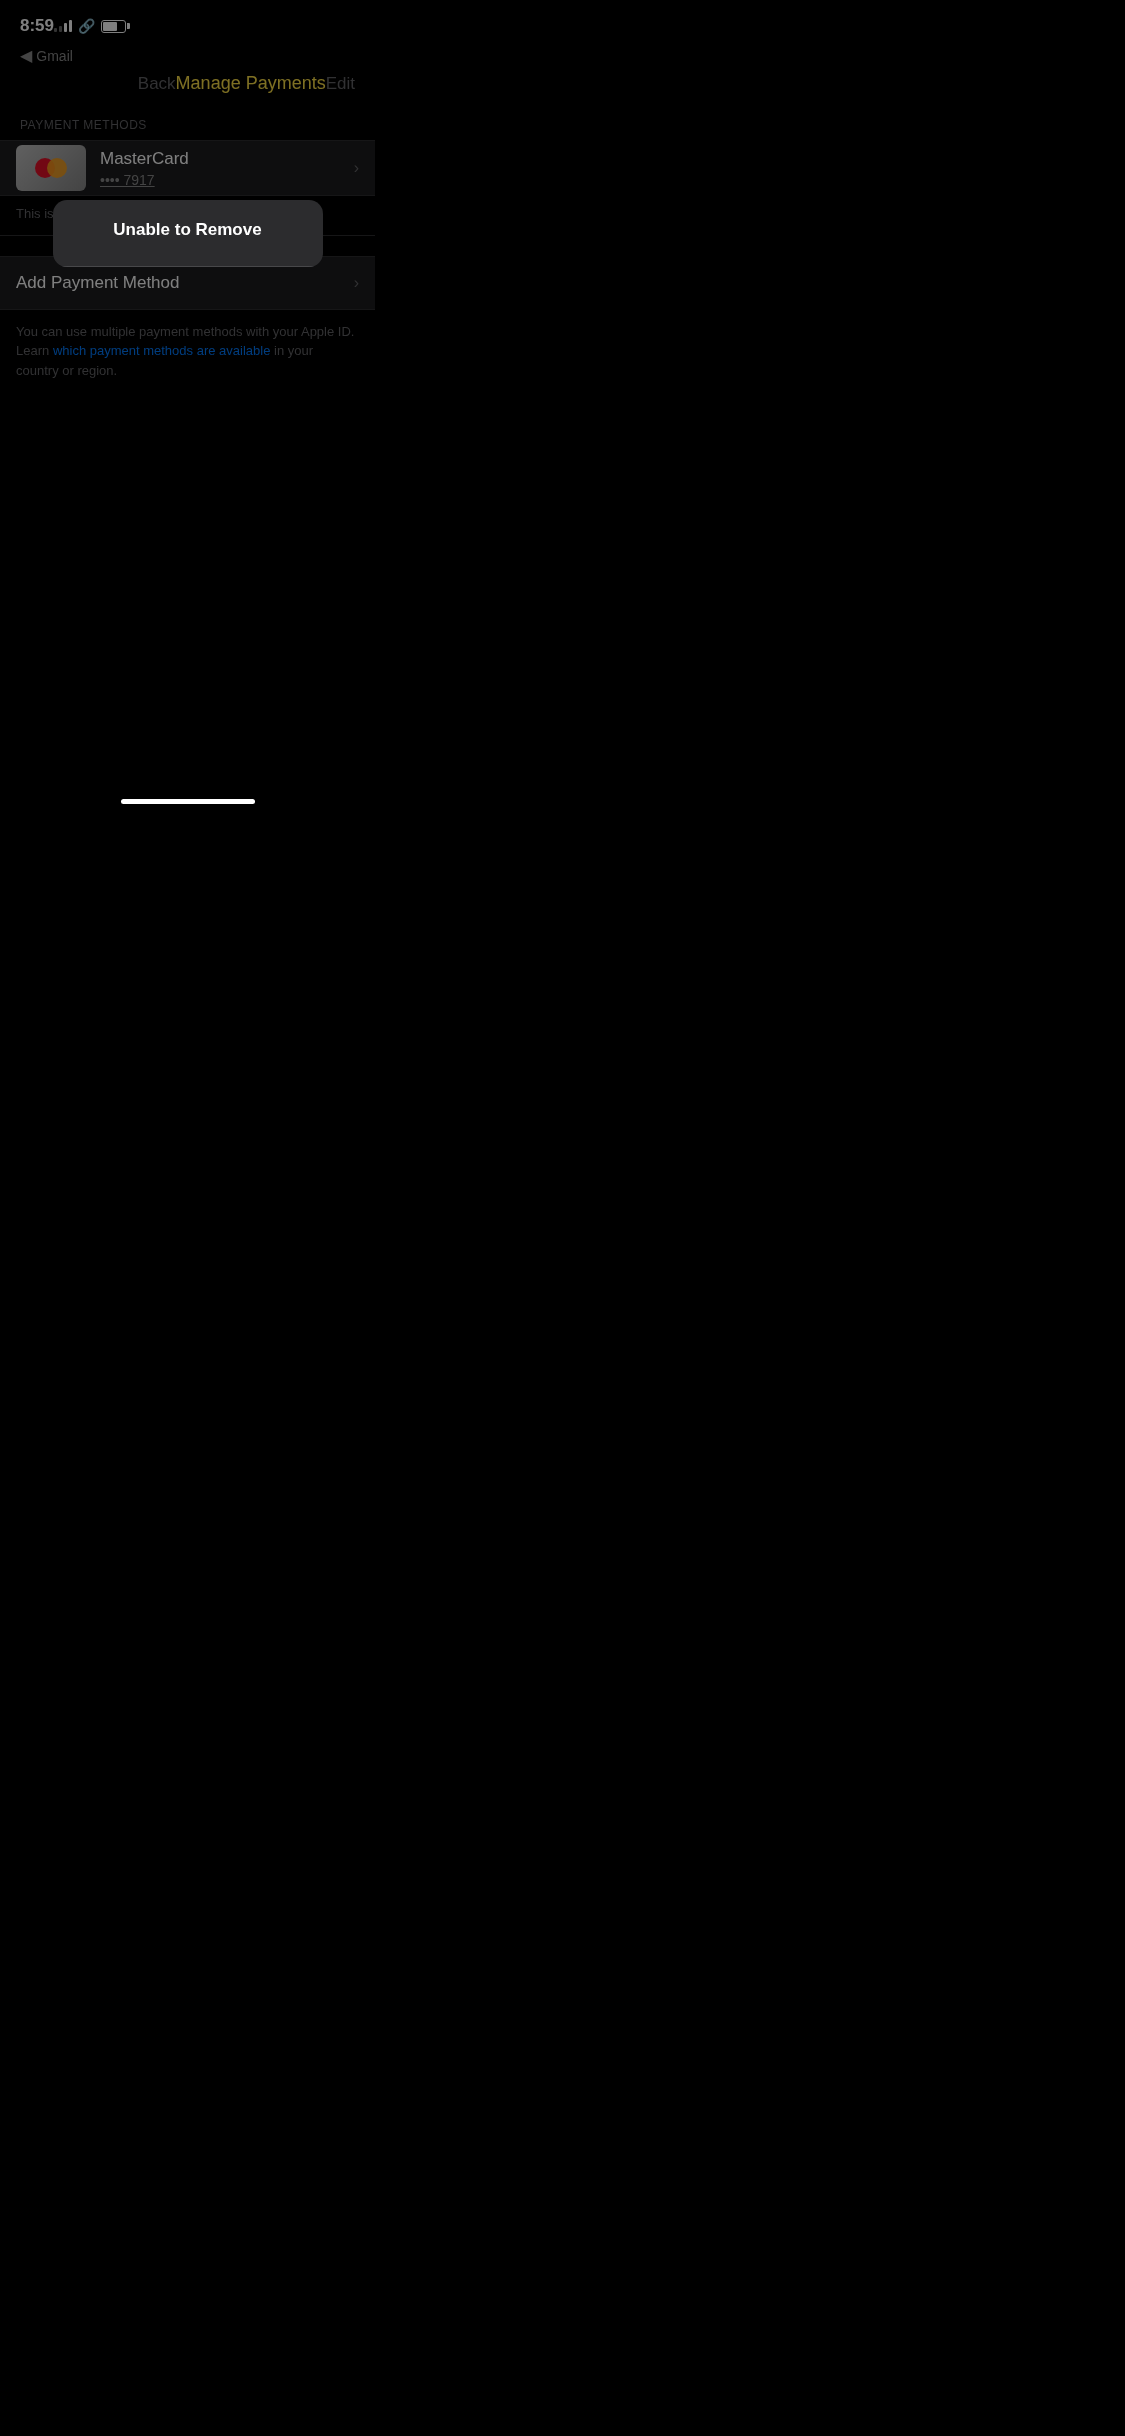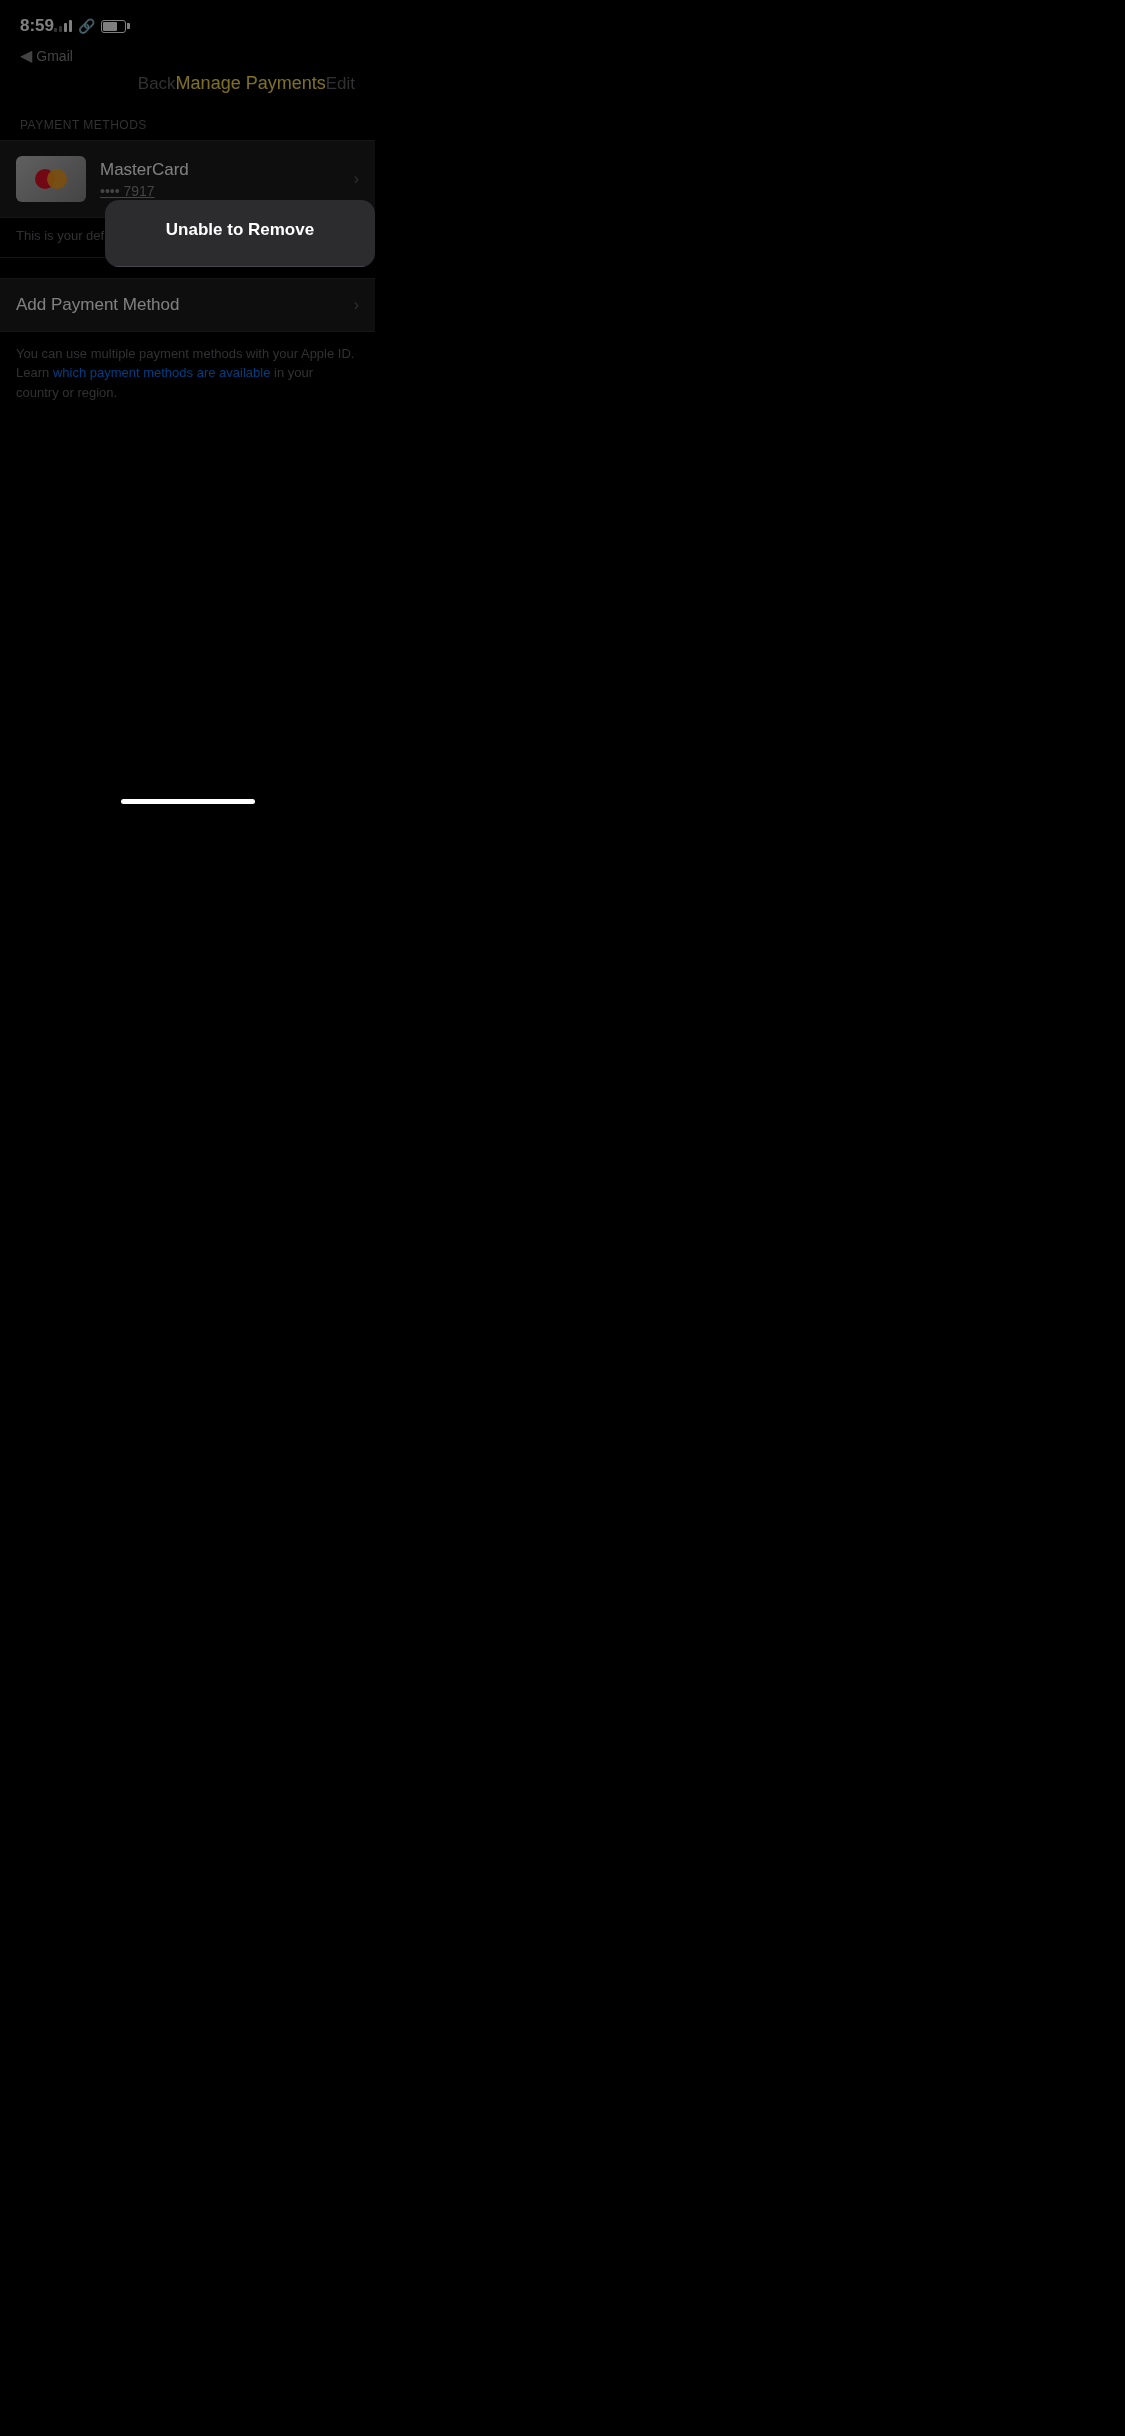--- a/index.html
+++ b/index.html
@@ -118,21 +118,21 @@
       letter-spacing: 0.5px;
       padding: 12px 20px 8px;
       text-transform: uppercase;
     }
 
     
     .card-row {
       background: #1c1c1e;
       display: flex;
       align-items: center;
-      padding: 15px 16px;
+      padding: 4px 16px;
       border-top: 0.5px solid #2c2c2e;
       border-bottom: 0.5px solid #2c2c2e;
       justify-content: flex-end;
     }
     .card-image {
       width: 70px;
       height: 46px;
       background: linear-gradient(135deg, #c0c0c0 0%, #888 100%);
       border-radius: 6px;
       margin-right: 14px;
@@ -231,21 +231,21 @@
     
     .modal-overlay {
       position: absolute;
       top: 0;
       left: 0;
       right: 0;
       bottom: 0;
       background: rgba(0,0,0,0.5);
       display: flex;
       align-items: flex-start;
-      justify-content: flex-end;
+      justify-content: center;
       padding-top: 200px;
     }
 
     
     .alert-dialog {
       background: #2c2c2e;
       border-radius: 14px;
       width: 270px;
       overflow: hidden;
     }

